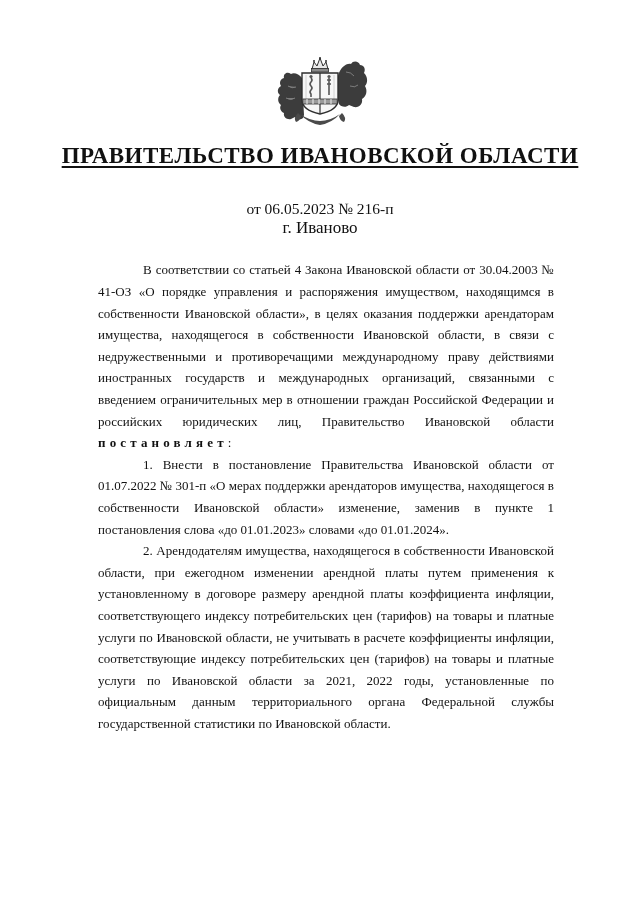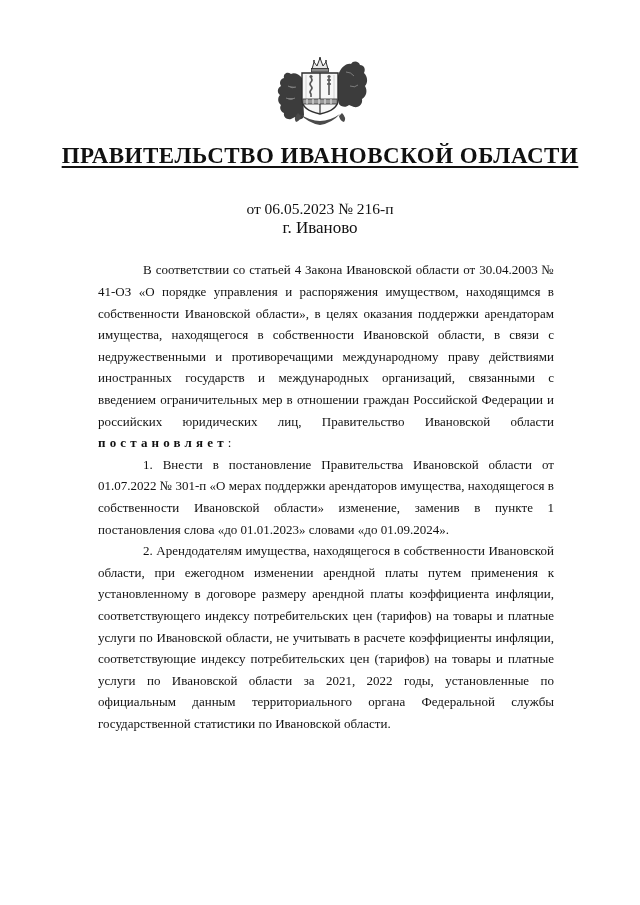--- a/index.html
+++ b/index.html
@@ -115,17 +115,17 @@
 
   <h1 class="org-title">ПРАВИТЕЛЬСТВО ИВАНОВСКОЙ ОБЛАСТИ</h1>
 
 
   <div class="date-line">от 06.05.2023 № 216-п</div>
   <div class="city-line">г. Иваново</div>
 
 
   <div class="body-block">
     <p class="par"><span>В соответствии со статьей 4 Закона Ивановской области от 30.04.2003 № 41-ОЗ «О порядке управления и распоряжения имуществом, находящимся в собственности Ивановской области», в целях оказания поддержки арендаторам имущества, находящегося в собственности Ивановской области, в связи с недружественными и противоречащими международному праву действиями иностранных государств и международных организаций, связанными с введением ограничительных мер в отношении граждан Российской Федерации и российских юридических лиц, Правительство Ивановской области</span> <span class="resolve-word">постановляет</span><span>:</span></p>
-    <p class="par">1. Внести в постановление Правительства Ивановской области от 01.07.2022 № 301-п «О мерах поддержки арендаторов имущества, находящегося в собственности Ивановской области» изменение, заменив в пункте 1 постановления слова «до 01.01.2023» словами «до 01.09.2024».</p>
+    <p class="par">1. Внести в постановление Правительства Ивановской области от 01.07.2022 № 301-п «О мерах поддержки арендаторов имущества, находящегося в собственности Ивановской области» изменение, заменив в пункте 1 постановления слова «до 01.01.2023» словами «до 01.01.2024».</p>
     <p class="par">2. Арендодателям имущества, находящегося в собственности Ивановской области, при ежегодном изменении арендной платы путем применения к установленному в договоре размеру арендной платы коэффициента инфляции, соответствующего индексу потребительских цен (тарифов) на товары и платные услуги по Ивановской области, не учитывать в расчете коэффициенты инфляции, соответствующие индексу потребительских цен (тарифов) на товары и платные услуги по Ивановской области за 2021, 2022 годы, установленные по официальным данным территориального органа Федеральной службы государственной статистики по Ивановской области.</p>
   </div>
 
 </div>
 
 </body></html>

